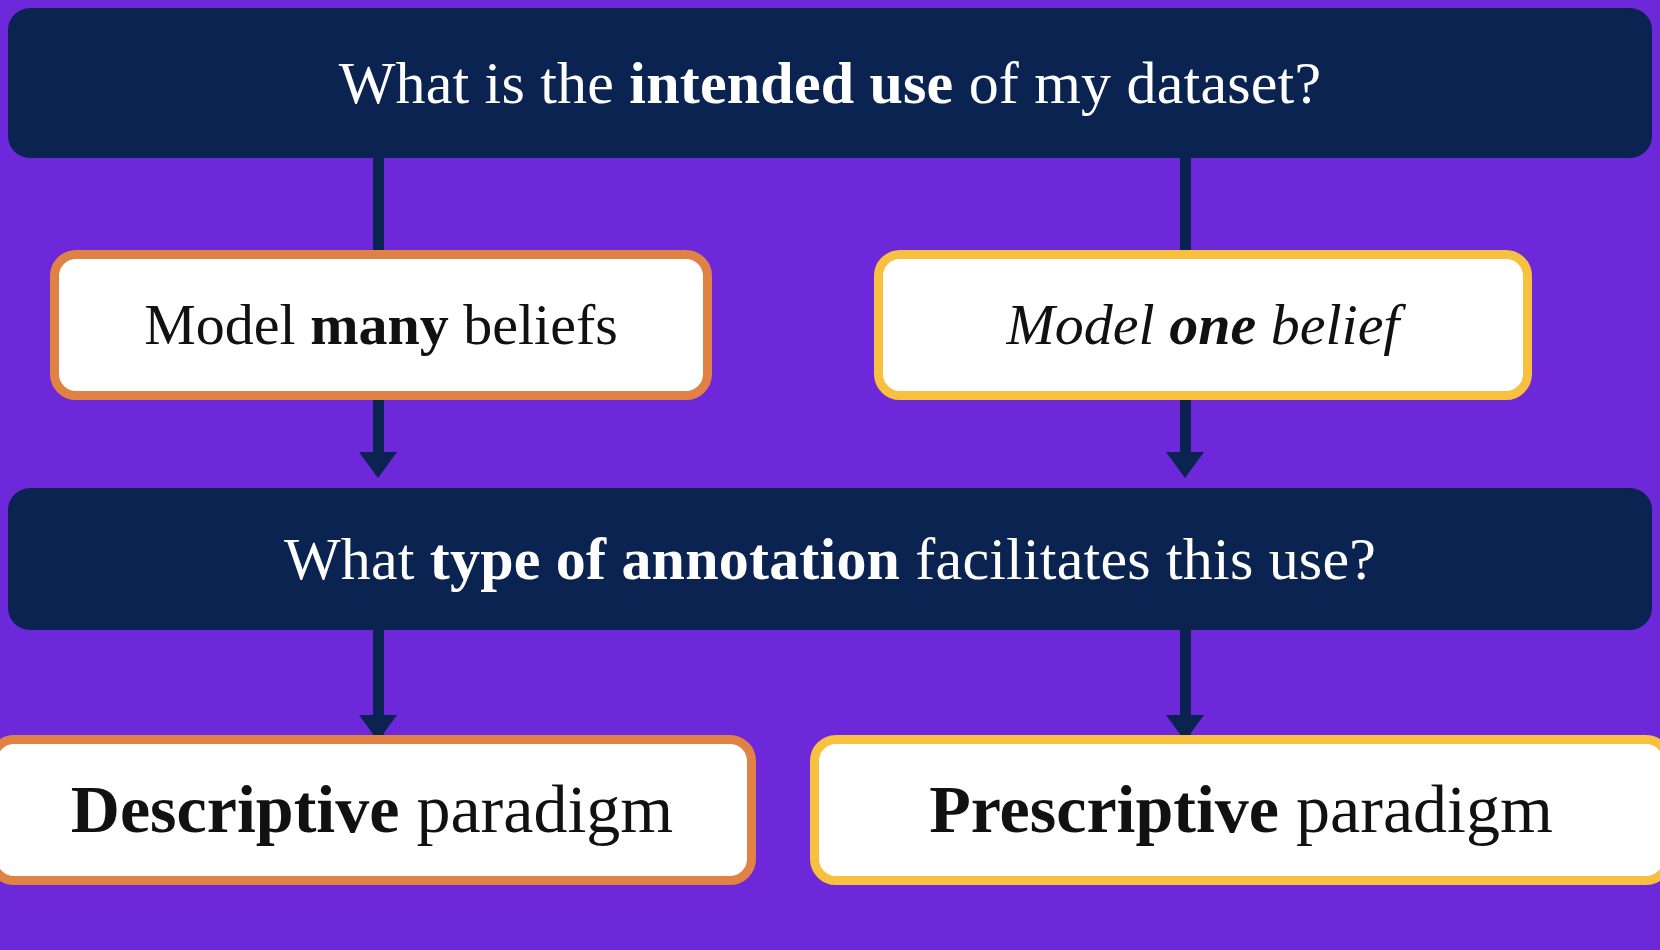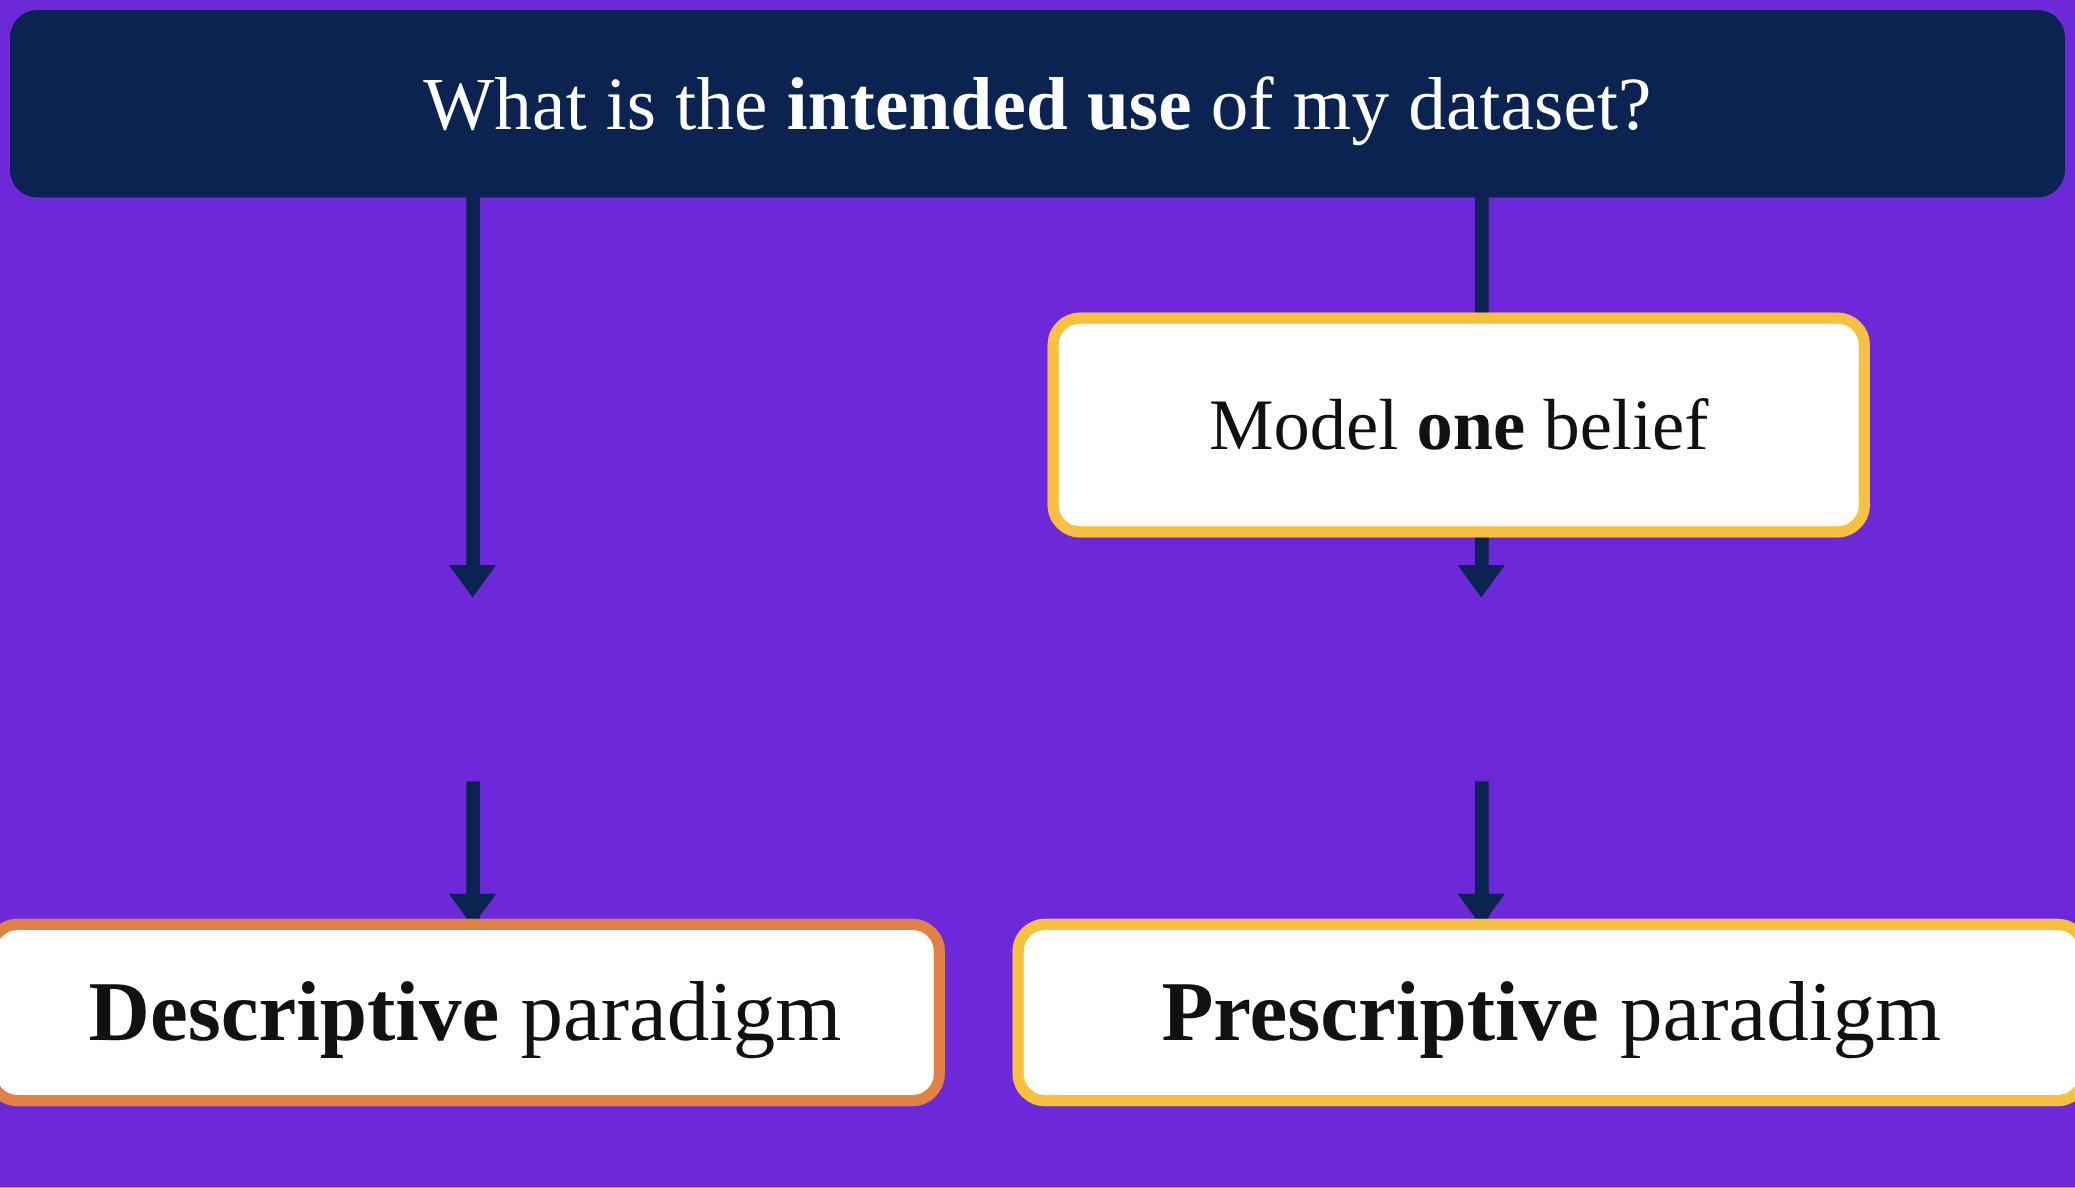--- a/index.html
+++ b/index.html
@@ -102,27 +102,37 @@
     <div class="conn-line" style="left:1180px; top:625px; width:11px; height:115px;"></div>
     <div class="conn-head" style="left:1166px; top:715px;"></div>
   </div>
 
   <div class="qbox" style="left:8px; top:8px; width:1644px; height:150px;">
     <div class="qtext">
       <span>What is the </span><span class="em">intended use</span><span> of my dataset?</span>
     </div>
   </div>
 
+  <div class="abox" style="left:50px; top:250px; width:662px; height:150px; border-color:#df8244;">
+    <div class="atext">
+      <span>Model </span><span class="em">many</span><span> beliefs</span>
+    </div>
+  </div>
 
-  <div class="abox" style="left:838px; top:250px; width:658px; height:180px; border-color:#f7c13f;">
+  <div class="abox" style="left:874px; top:250px; width:658px; height:150px; border-color:#f7c13f;font-style:italic;">
     <div class="atext">
       <span>Model </span><span class="em">one</span><span> belief</span>
     </div>
   </div>
 
+  <div class="qbox" style="left:8px; top:488px; width:1644px; height:142px;">
+    <div class="qtext">
+      <span>What </span><span class="em">type of annotation</span><span> facilitates this use?</span>
+    </div>
+  </div>
 
   <div class="abox bottom" style="left:-12px; top:735px; width:768px; height:150px; border-color:#df8244;">
     <div class="atext">
       <span class="em">Descriptive</span><span> paradigm</span>
     </div>
   </div>
 
   <div class="abox bottom" style="left:810px; top:735px; width:862px; height:150px; border-color:#f7c13f;">
     <div class="atext">
       <span class="em">Prescriptive</span><span> paradigm</span>

